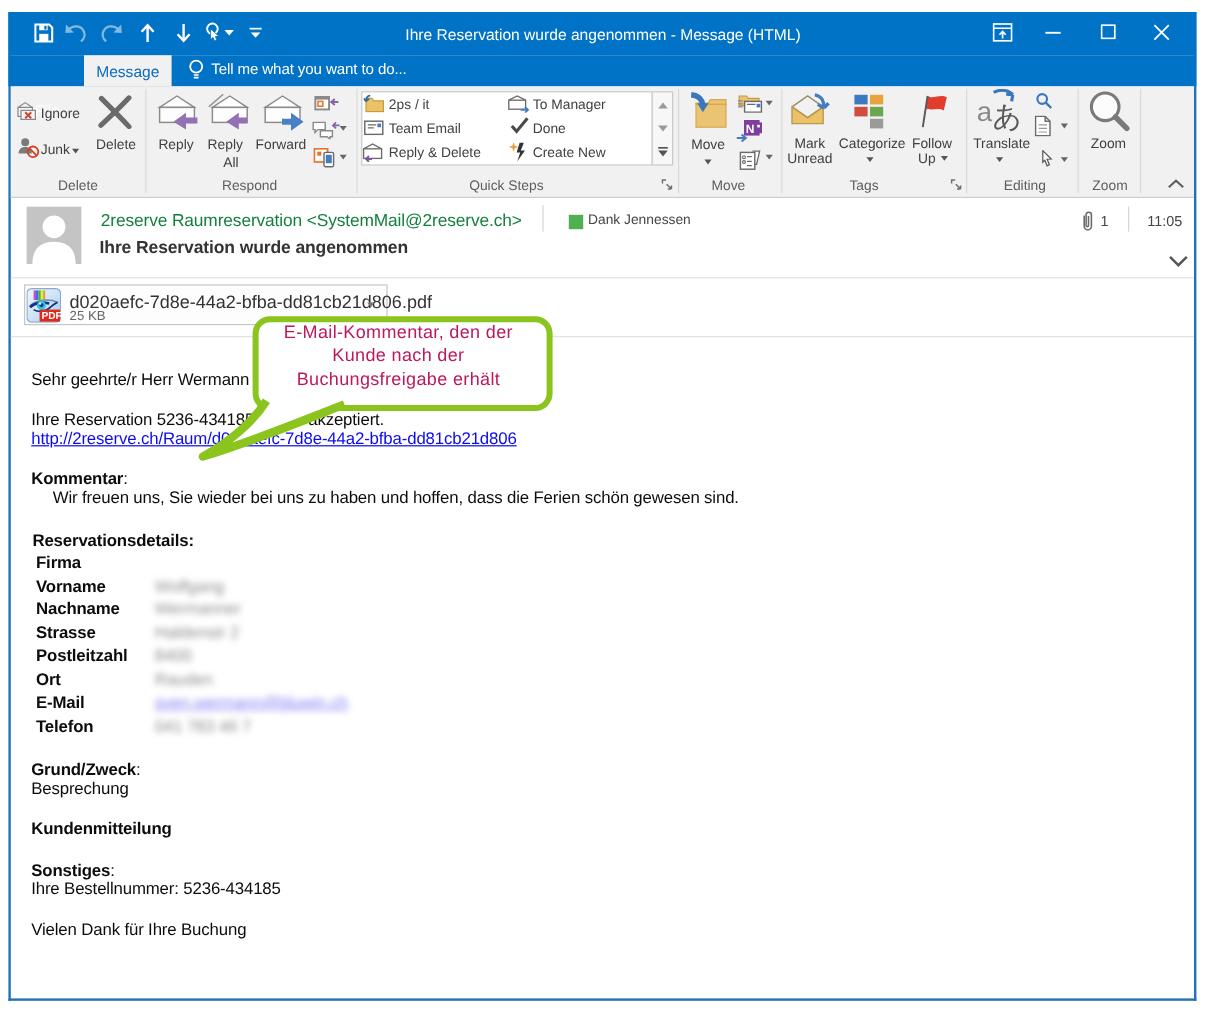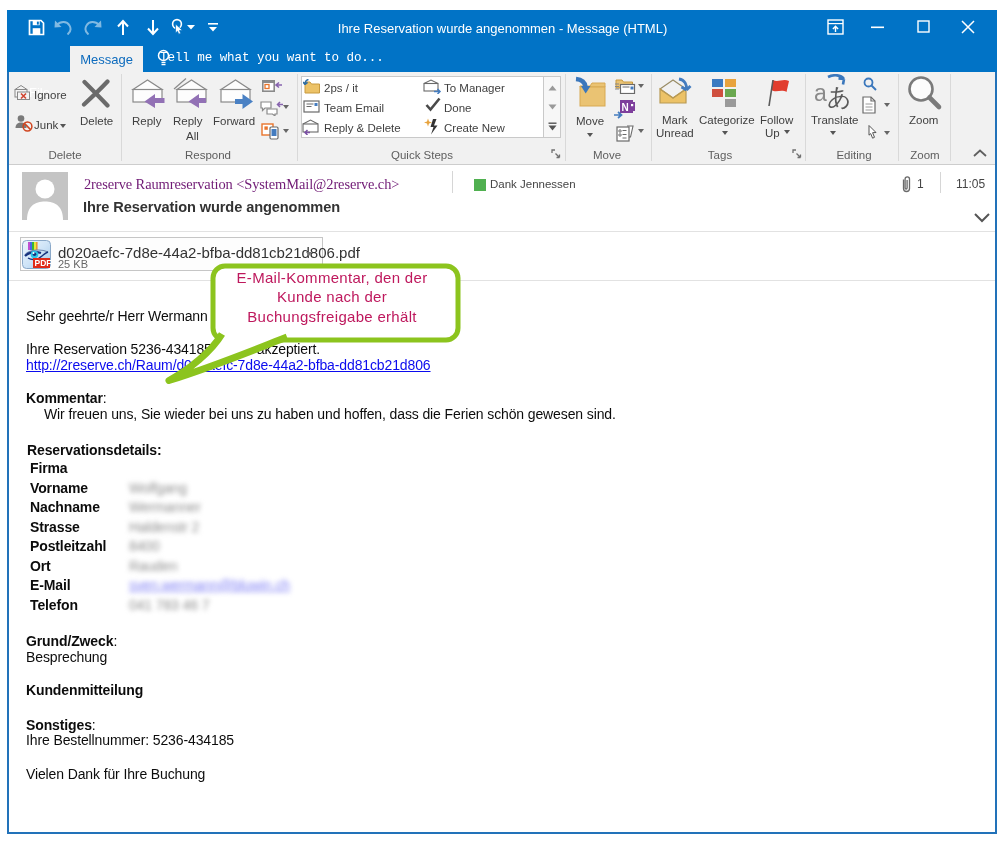--- a/index.html
+++ b/index.html
@@ -11,21 +11,21 @@
   #titlebar{left:7px;top:10px;width:990px;height:36px;background:#0173c6;}
   #tabrow{left:7px;top:46px;width:990px;height:26px;background:#0173c6;}
   #ribbon{left:9px;top:72px;width:986px;height:92px;background:#f1f1f1;
           border-bottom:1px solid #cdcdcd;box-sizing:content-box;}
   .vsep{position:absolute;width:1px;background:#d9d9d9;top:74px;height:87px;}
   .glabel{position:absolute;top:149px;font-size:11.5px;color:#5e5e5e;text-align:center;}
   .btxt{position:absolute;font-size:11.5px;color:#404040;white-space:nowrap;}
   .title-txt{color:#fff;font-size:13px;}
   #msgtab{left:70px;top:46px;width:73px;height:26px;background:#f1f1f1;color:#0d6bbd;
           font-size:13px;text-align:center;line-height:27px;}
-  .hdrtxt{color:#701a75;font-family:Liberation Serif, serif;}
+  .hdrtxt{color:#15803d;}
   .caret{position:absolute;width:0;height:0;border-left:3.5px solid transparent;
          border-right:3.5px solid transparent;border-top:4px solid #555;}
   .body13{position:absolute;font-size:14px;color:#0c0c0c;white-space:nowrap;letter-spacing:-0.12px;}
   .blur{filter:blur(2.5px);color:#8f8f8f;}
 </style></head>
 <body>
 <div id="page">
   <div id="win" class="abs"></div>
   <div id="titlebar" class="abs"></div>
   <div id="tabrow" class="abs"></div>
@@ -77,21 +77,21 @@
   <svg class="abs" style="left:961px;top:20px;" width="14" height="14" viewBox="0 0 14 14">
       <path d="M1,1 L13,13 M13,1 L1,13" stroke="#fff" stroke-width="1.5"></path>
     </svg>
 
   <div class="abs title-txt" style="left:29px;top:53px;margin-top:32px;">File</div>
   <div id="msgtab" class="abs">Message</div>
   <svg class="abs" style="left:157px;top:49px;" width="13" height="19" viewBox="0 0 13 19">
     <circle cx="6.5" cy="6.5" r="5" fill="none" stroke="#fff" stroke-width="1.5"></circle>
     <path d="M4.5,13.5 h4 M4.5,15.7 h4" stroke="#fff" stroke-width="1.3"></path>
   </svg>
-  <div class="abs title-txt" style="left:160px;top:51px;font-size:12.6px;letter-spacing:-0.1px;font-family:Liberation Mono, monospace;">Tell me what you want to do...</div>
+  <div class="abs title-txt" style="left:176px;top:51px;font-size:12.6px;letter-spacing:-0.1px;">Tell me what you want to do...</div>
 
   <div class="vsep" style="left:121px;"></div>
   <div class="vsep" style="left:297px;"></div>
   <div class="vsep" style="left:565px;"></div>
   <div class="vsep" style="left:651px;"></div>
   <div class="vsep" style="left:805px;"></div>
   <div class="vsep" style="left:898px;"></div>
   <div class="vsep" style="left:950px;"></div>
 
   <div class="glabel" style="left:35px;width:60px;">Delete</div>

